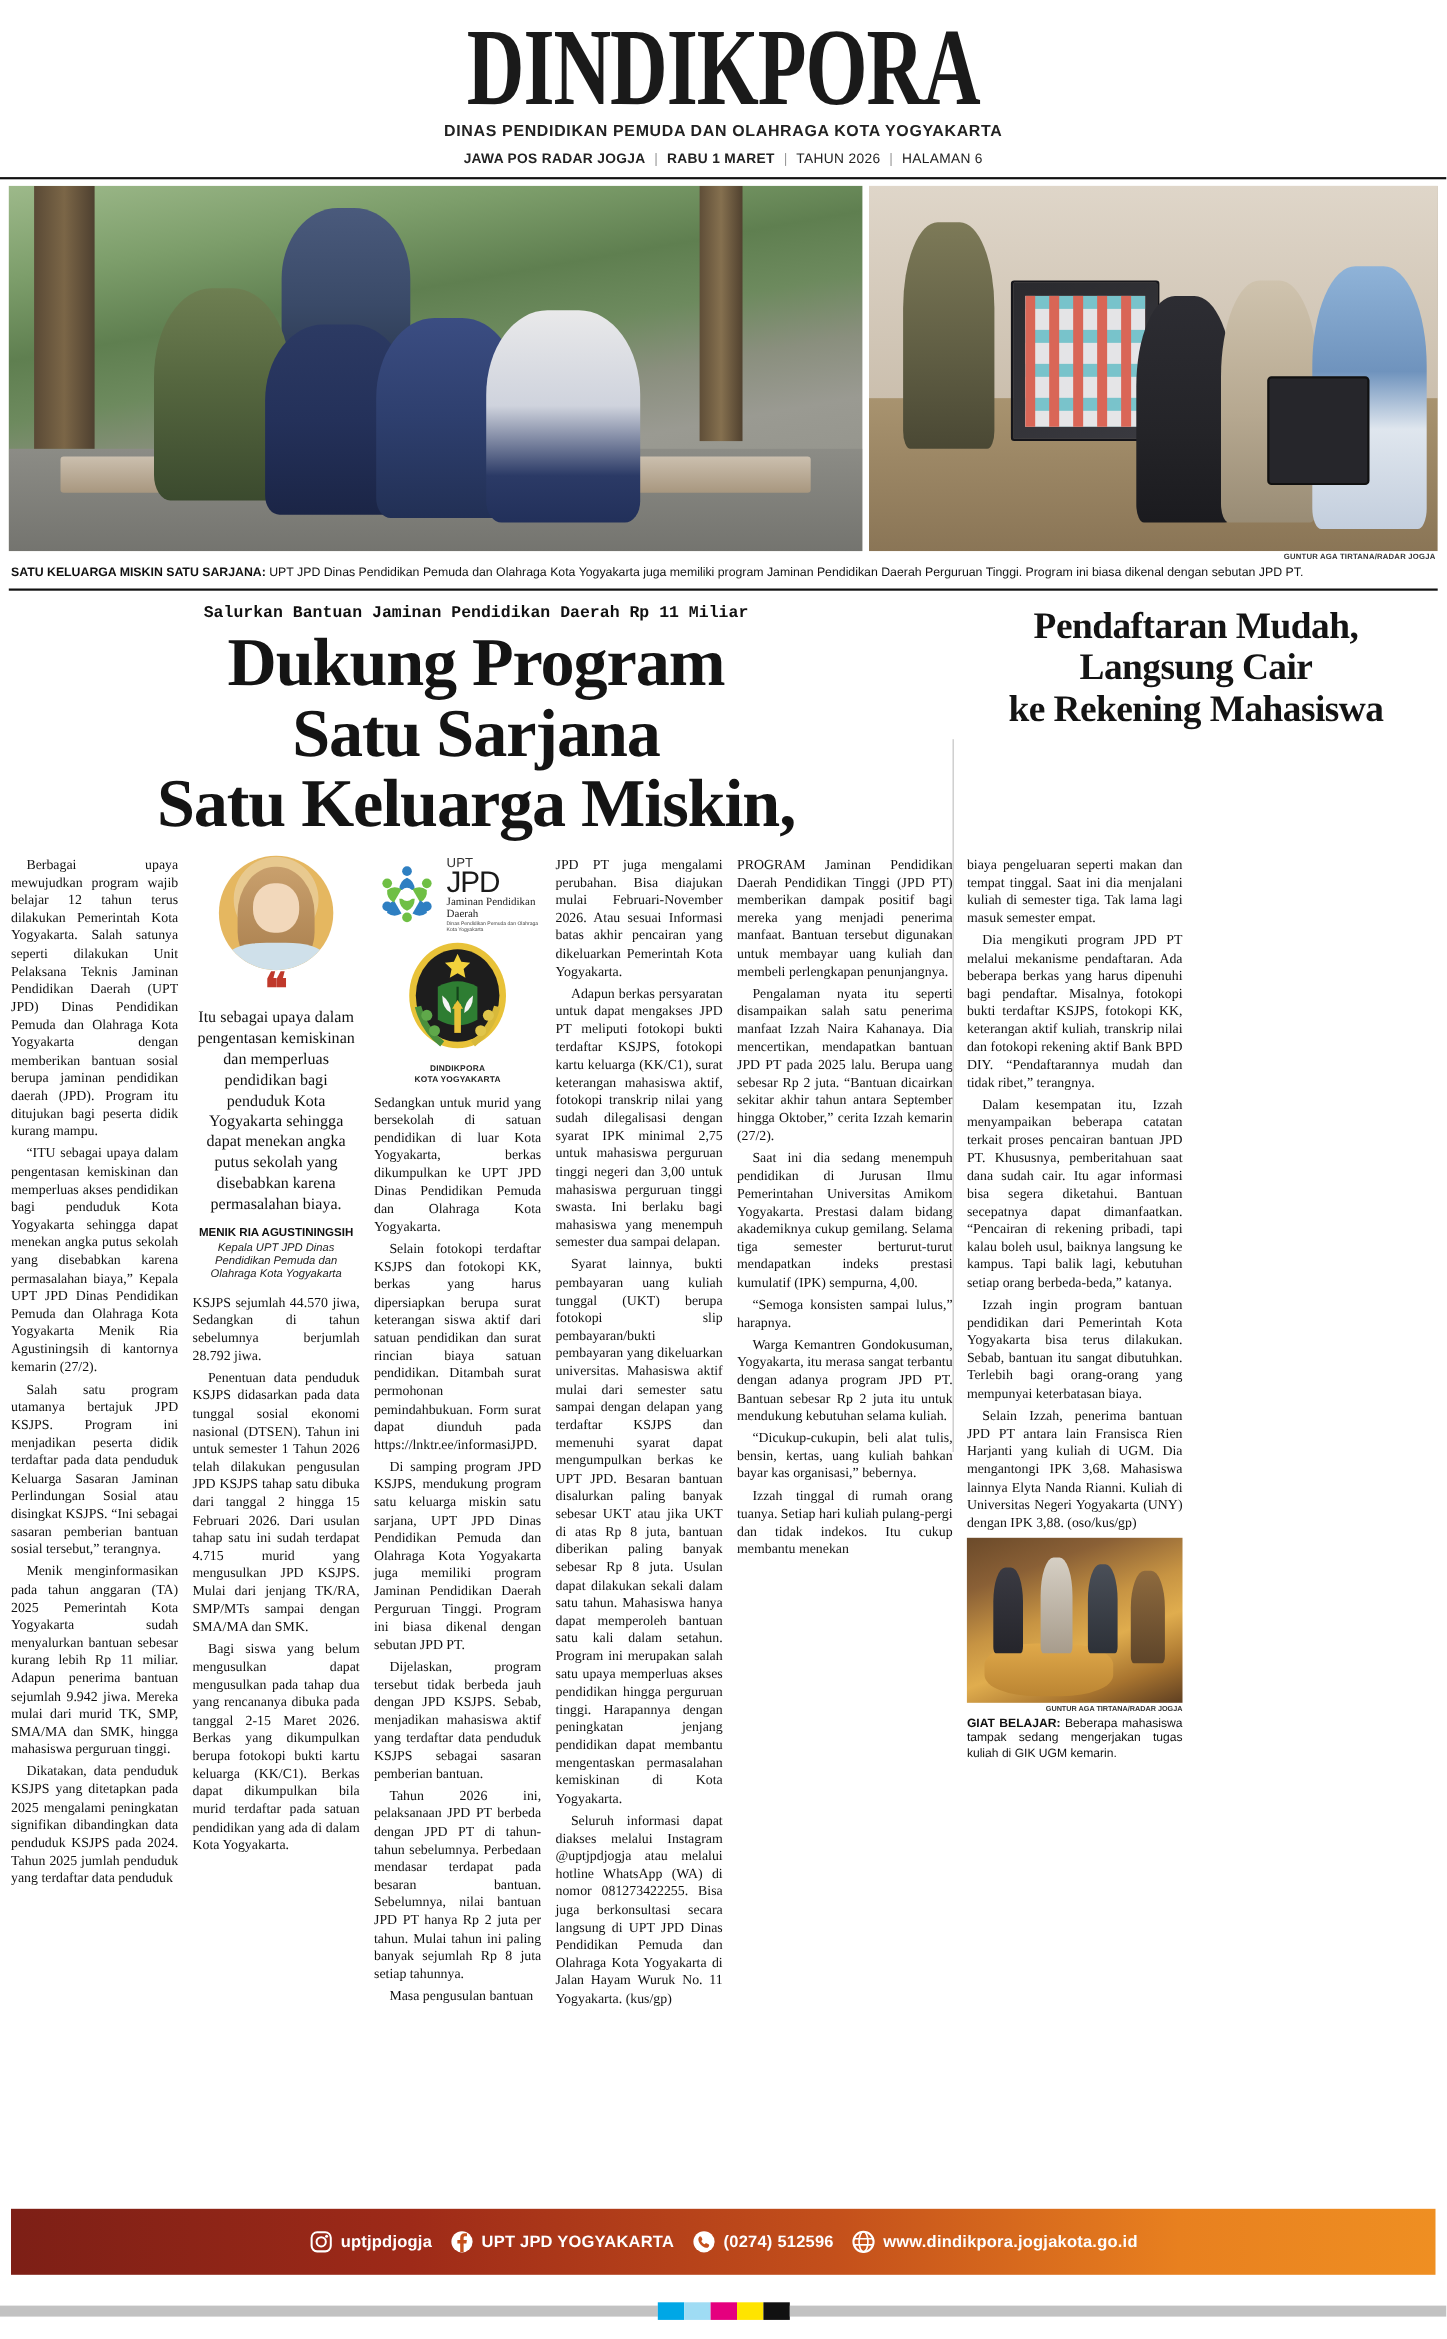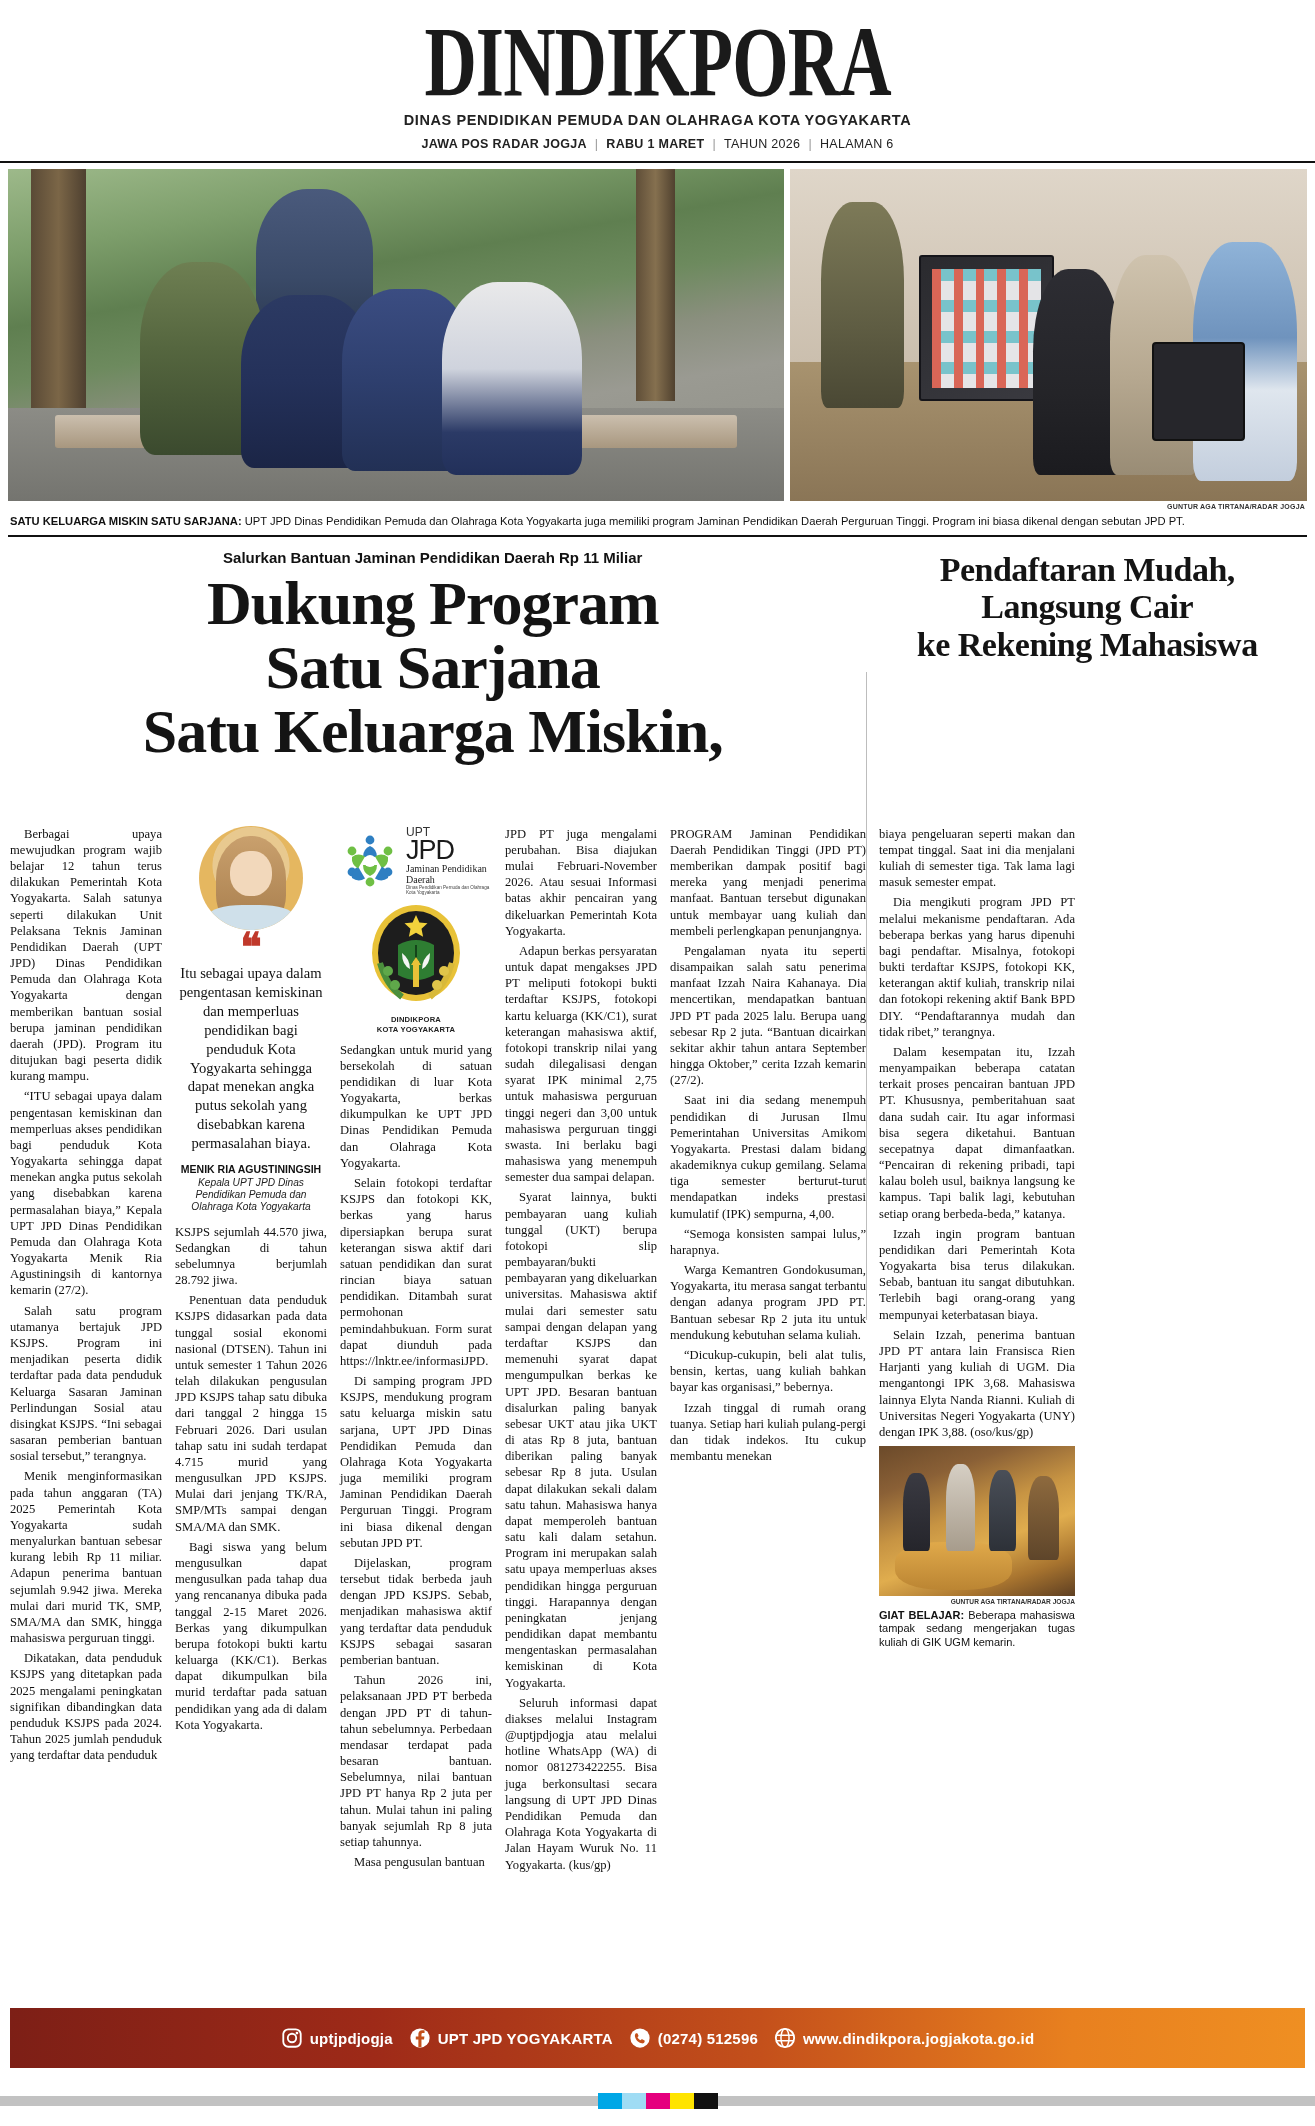--- a/index.html
+++ b/index.html
@@ -87,21 +87,21 @@
     font-family:"Liberation Sans", sans-serif;
     font-size:11.2px; line-height:1.25; color:#111;
   }
   .caption-main .lead { font-weight:bold; }
   .rule-cap { height:2px; background:#111; margin:7px 8px 0 8px; }
 
   
   .head-zone { display:flex; padding:12px 10px 0 10px; gap:14px; }
   .head-left { width:66%; text-align:center; }
   .kicker {
-    font-family:Liberation Sans, sans-serif;
+    font-family:Liberation Mono, monospace;
     font-weight:bold; font-size:15px; color:#111; margin-bottom:6px;
   }
   .headline {
     font-family:"Liberation Serif", serif;
     font-weight:bold; font-size:62px; line-height:1.03;
     letter-spacing:-1px; color:#141414;
   }
   .head-right { width:34%; text-align:center; padding-top:2px; }
   .sub-headline {
     font-family:"Liberation Serif", serif;
@@ -110,21 +110,21 @@
   }
   .vrule {
     position:absolute; top:672px; left:866px; width:1px; height:648px; background:#bdbdbd;
   }
 
   
   .body-wrap { display:flex; padding:14px 10px 0 10px; gap:13px; }
   .col {
     font-family:"Liberation Serif", serif;
     font-size:12.6px; line-height:1.285;
-    text-align:justify; color:#111;margin-top:48px;
+    text-align:justify; color:#111;
   }
   .col p { margin-bottom:4px; text-indent:14px; }
   .col p.noindent { text-indent:0; }
   .c1 { width:152px; }
   .c2 { width:152px; }
   .c3 { width:152px; }
   .c4 { width:152px; }
   .c6 { width:196px; }
   .c7 { width:196px; }
 

